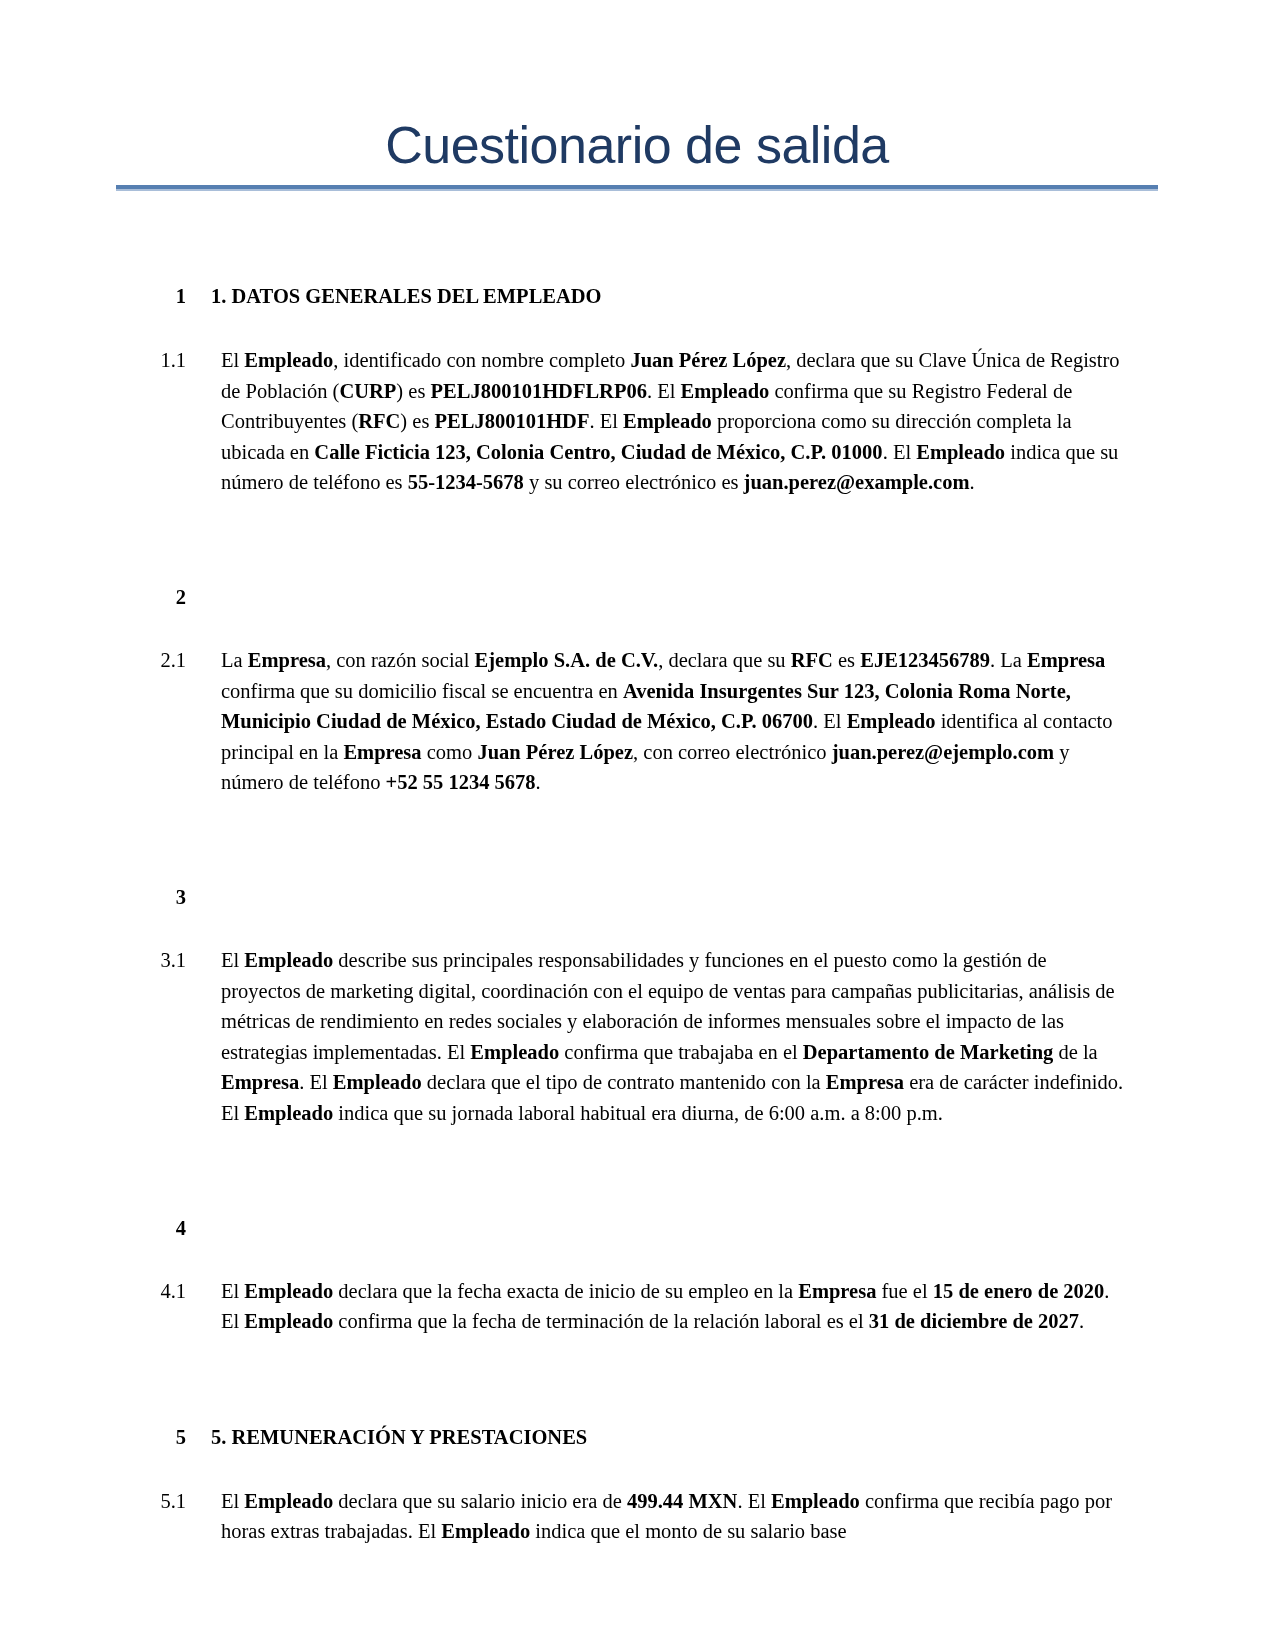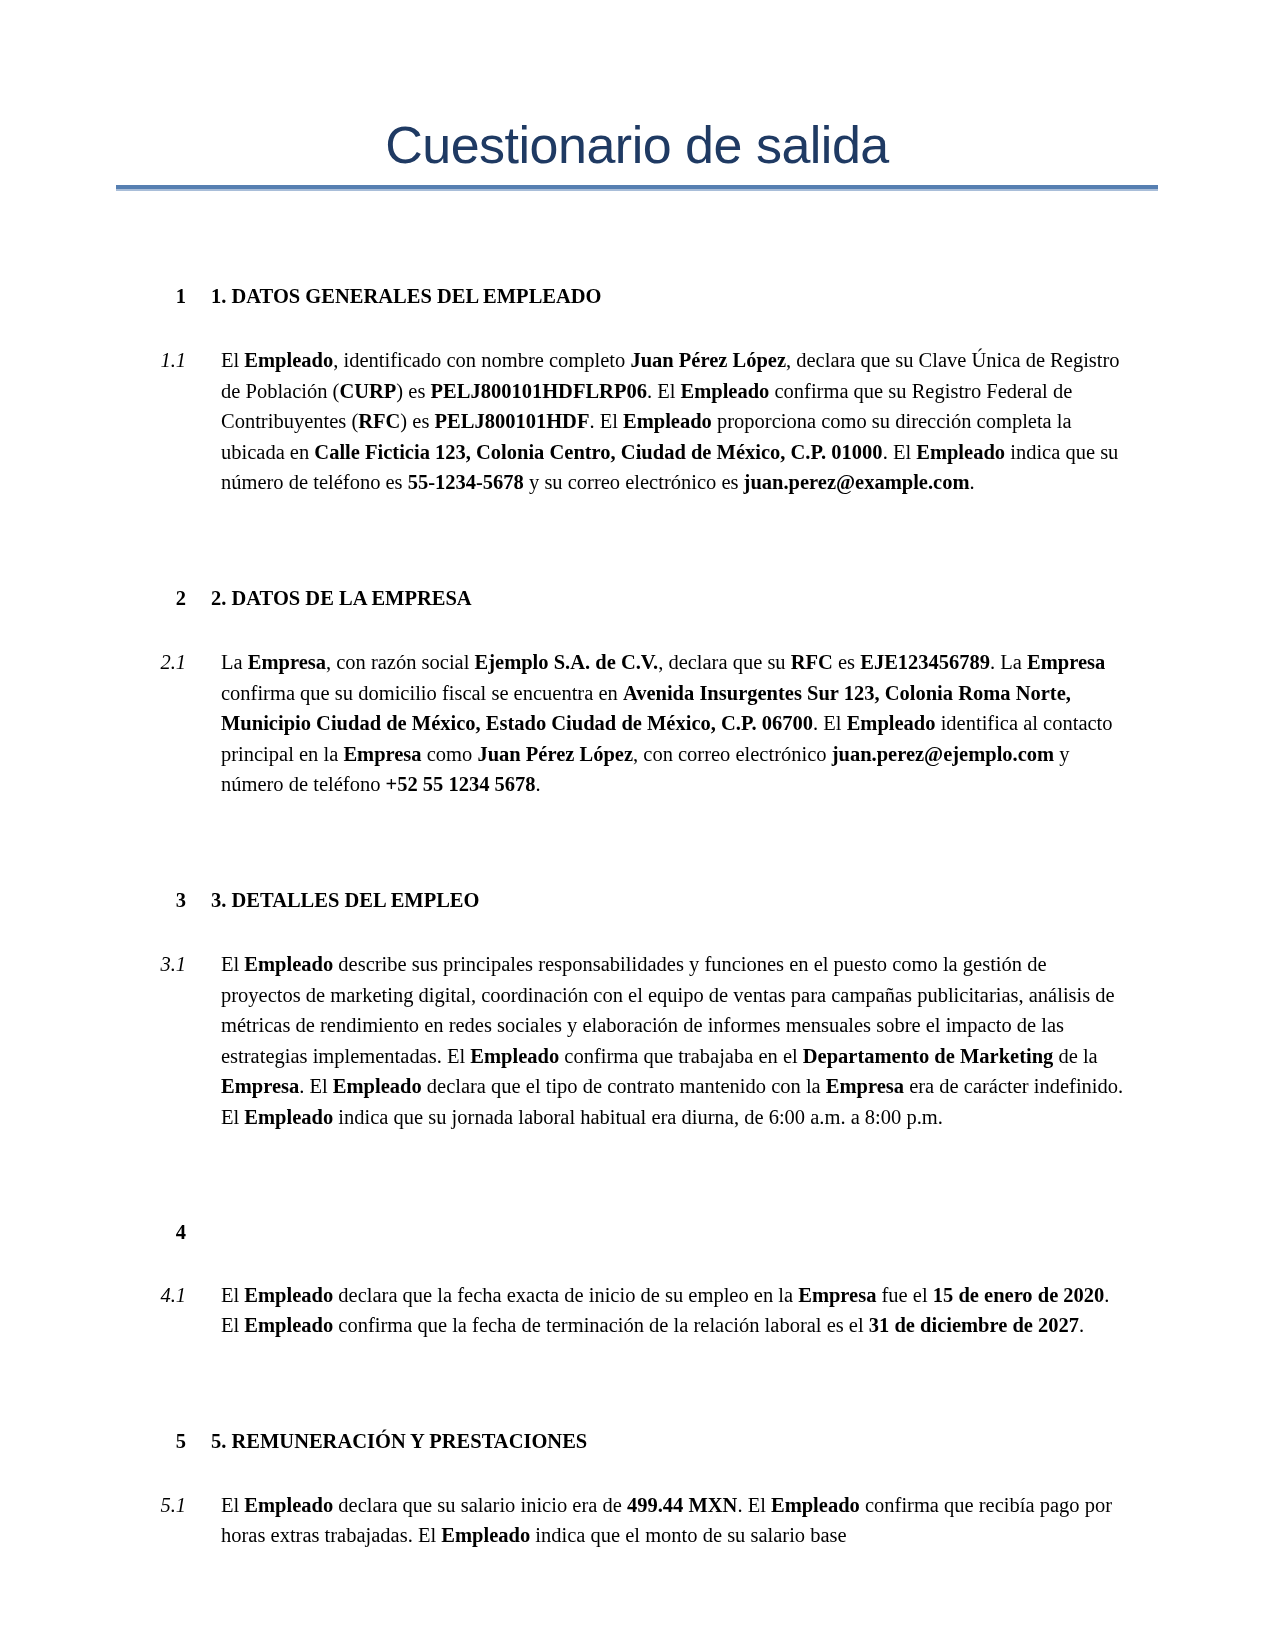--- a/index.html
+++ b/index.html
@@ -44,21 +44,21 @@
     text-align:right;
     font-size:20.5px;line-height:30px;
     white-space:nowrap;
   }
   .heading-row .num{font-weight:700;}
   .section-heading{
     margin:1px;
     font-size:20.5px;line-height:30px;font-weight:700;
   }
   .item-row{margin-top:22px;}
-  .item-row .num{font-weight:400;line-height:30.6px;font-style:italic;}
+  .item-row .num{font-weight:400;line-height:30.6px;}
   .clause{
     margin:11px;
     font-size:20.5px;line-height:30.6px;
     text-align:left;
   }
   .clause b{font-weight:700;}
 </style>
 </head>
 <body>
 
@@ -72,31 +72,29 @@
           <h2 class="section-heading">1. DATOS GENERALES DEL EMPLEADO</h2>
         </div>
         <div class="row item-row">
           <div class="num">1.1</div>
           <p class="clause"><span>El </span><b>Empleado</b><span>, identificado con nombre completo </span><b>Juan Pérez López</b><span>, declara que su Clave Única de Registro de Población (</span><b>CURP</b><span>) es </span><b>PELJ800101HDFLRP06</b><span>. El </span><b>Empleado</b><span> confirma que su Registro Federal de Contribuyentes (</span><b>RFC</b><span>) es </span><b>PELJ800101HDF</b><span>. El </span><b>Empleado</b><span> proporciona como su dirección completa la ubicada en </span><b>Calle Ficticia 123, Colonia Centro, Ciudad de México, C.P. 01000</b><span>. El </span><b>Empleado</b><span> indica que su número de teléfono es </span><b>55-1234-5678</b><span> y su correo electrónico es </span><b>juan.perez@example.com</b><span>.</span></p>
         </div>
       </section>
       <section class="doc-section">
         <div class="row heading-row">
           <div class="num">2</div>
-          <h2 class="section-heading">2. DATOS DE LA EMPRESA</h2>
         </div>
         <div class="row item-row">
           <div class="num">2.1</div>
           <p class="clause"><span>La </span><b>Empresa</b><span>, con razón social </span><b>Ejemplo S.A. de C.V.</b><span>, declara que su </span><b>RFC</b><span> es </span><b>EJE123456789</b><span>. La </span><b>Empresa</b><span> confirma que su domicilio fiscal se encuentra en </span><b>Avenida Insurgentes Sur 123, Colonia Roma Norte, Municipio Ciudad de México, Estado Ciudad de México, C.P. 06700</b><span>. El </span><b>Empleado</b><span> identifica al contacto principal en la </span><b>Empresa</b><span> como </span><b>Juan Pérez López</b><span>, con correo electrónico </span><b>juan.perez@ejemplo.com</b><span> y número de teléfono </span><b>+52 55 1234 5678</b><span>.</span></p>
         </div>
       </section>
       <section class="doc-section">
         <div class="row heading-row">
           <div class="num">3</div>
-          <h2 class="section-heading">3. DETALLES DEL EMPLEO</h2>
         </div>
         <div class="row item-row">
           <div class="num">3.1</div>
           <p class="clause"><span>El </span><b>Empleado</b><span> describe sus principales responsabilidades y funciones en el puesto como la gestión de proyectos de marketing digital, coordinación con el equipo de ventas para campañas publicitarias, análisis de métricas de rendimiento en redes sociales y elaboración de informes mensuales sobre el impacto de las estrategias implementadas. El </span><b>Empleado</b><span> confirma que trabajaba en el </span><b>Departamento de Marketing</b><span> de la </span><b>Empresa</b><span>. El </span><b>Empleado</b><span> declara que el tipo de contrato mantenido con la </span><b>Empresa</b><span> era de carácter indefinido. El </span><b>Empleado</b><span> indica que su jornada laboral habitual era diurna, de 6:00 a.m. a 8:00 p.m.</span></p>
         </div>
       </section>
       <section class="doc-section">
         <div class="row heading-row">
           <div class="num">4</div>
         </div>

